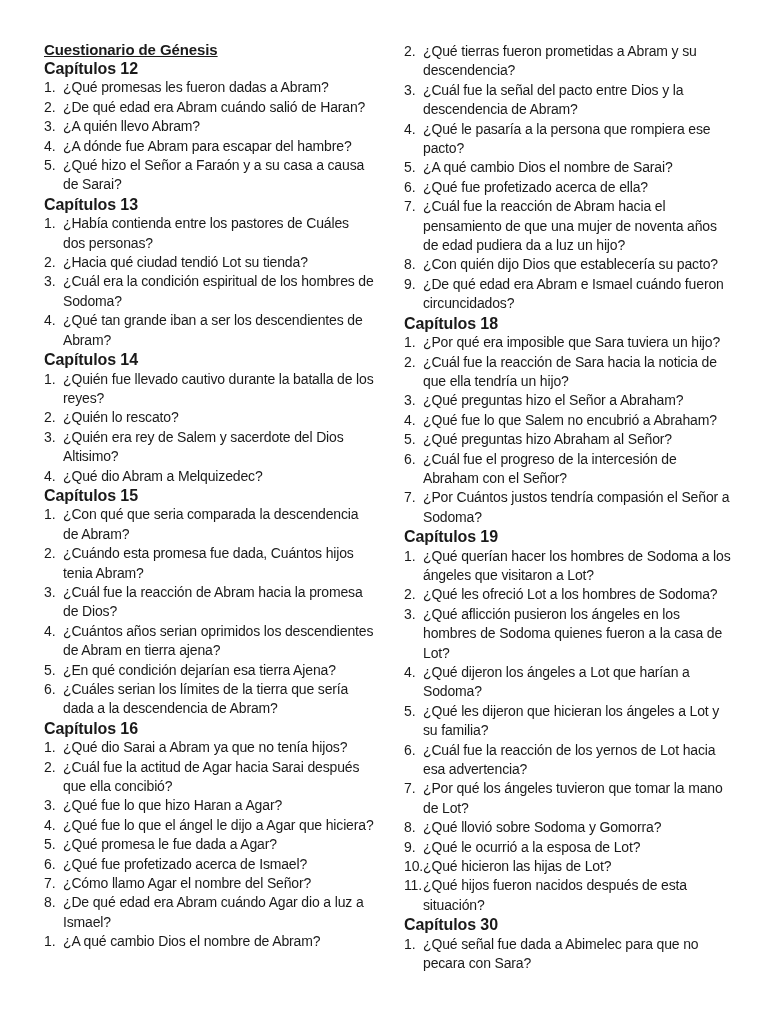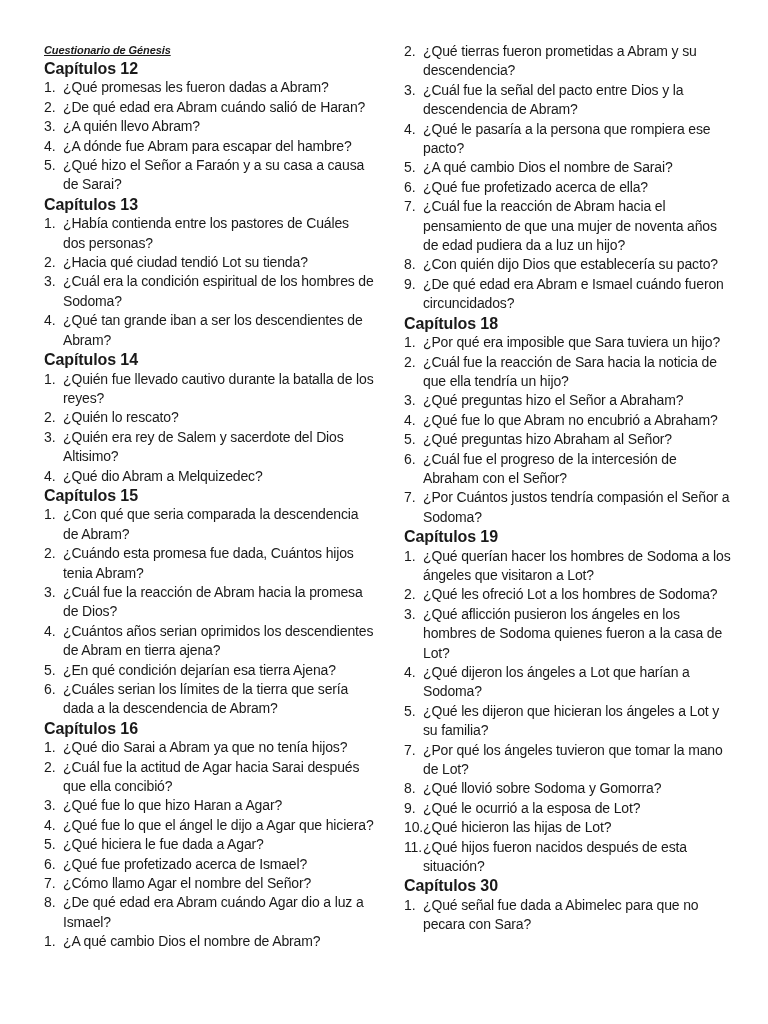--- a/index.html
+++ b/index.html
@@ -28,29 +28,28 @@
     flex-direction: row;
     align-items: flex-start;
     gap: 0;
   }
   .col {
     width: 330px;
     flex: 0 0 330px;
   }
   .col-left { margin-right: 30px; }
   .doc-title {
-    font-size: 11px;
+    font-size: 15px;
     font-weight: bold;
     line-height: 16px;
     letter-spacing: -0.1px;
     text-decoration: underline;
     text-underline-offset: 1px;
     margin: 0 0 1px 0;
     white-space: nowrap;
-    font-style: italic;
   }
   .chapter-heading {
     font-size: 16px;
     font-weight: bold;
     line-height: 19.4px;
     letter-spacing: -0.1px;
     margin: 0;
     white-space: nowrap;
   }
   .q {
@@ -101,21 +100,21 @@
           <p class="q"><span class="num">2.</span><span class="qtext">¿Cuándo esta promesa fue dada, Cuántos hijos tenia Abram?</span></p>
           <p class="q"><span class="num">3.</span><span class="qtext">¿Cuál fue la reacción de Abram hacia la promesa de Dios?</span></p>
           <p class="q"><span class="num">4.</span><span class="qtext">¿Cuántos años serian oprimidos los descendientes de Abram en tierra ajena?</span></p>
           <p class="q"><span class="num">5.</span><span class="qtext">¿En qué condición dejarían esa tierra Ajena?</span></p>
           <p class="q"><span class="num">6.</span><span class="qtext">¿Cuáles serian los límites de la tierra que sería dada a la descendencia de Abram?</span></p>
           <div class="chapter-heading">Capítulos 16</div>
           <p class="q"><span class="num">1.</span><span class="qtext">¿Qué dio Sarai a Abram ya que no tenía hijos?</span></p>
           <p class="q"><span class="num">2.</span><span class="qtext">¿Cuál fue la actitud de Agar hacia Sarai después que ella concibió?</span></p>
           <p class="q"><span class="num">3.</span><span class="qtext">¿Qué fue lo que hizo Haran a Agar?</span></p>
           <p class="q"><span class="num">4.</span><span class="qtext">¿Qué fue lo que el ángel le dijo a Agar que hiciera?</span></p>
-          <p class="q"><span class="num">5.</span><span class="qtext">¿Qué hiciera le fue dada a Agar?</span></p>
+          <p class="q"><span class="num">5.</span><span class="qtext">¿Qué promesa le fue dada a Agar?</span></p>
           <p class="q"><span class="num">6.</span><span class="qtext">¿Qué fue profetizado acerca de Ismael?</span></p>
           <p class="q"><span class="num">7.</span><span class="qtext">¿Cómo llamo Agar el nombre del Señor?</span></p>
           <p class="q"><span class="num">8.</span><span class="qtext">¿De qué edad era Abram cuándo Agar dio a luz a Ismael?</span></p>
           <p class="q"><span class="num">1.</span><span class="qtext">¿A qué cambio Dios el nombre de Abram?</span></p>
         </div>
     </div>
 
     <div class="col col-right">
       <div id="right-sections">
           <p class="q"><span class="num">2.</span><span class="qtext">¿Qué tierras fueron prometidas a Abram y su descendencia?</span></p>
@@ -123,30 +122,31 @@
           <p class="q"><span class="num">4.</span><span class="qtext">¿Qué le pasaría a la persona que rompiera ese pacto?</span></p>
           <p class="q"><span class="num">5.</span><span class="qtext">¿A qué cambio Dios el nombre de Sarai?</span></p>
           <p class="q"><span class="num">6.</span><span class="qtext">¿Qué fue profetizado acerca de ella?</span></p>
           <p class="q"><span class="num">7.</span><span class="qtext">¿Cuál fue la reacción de Abram hacia el pensamiento de que una mujer de noventa años de edad pudiera da a luz un hijo?</span></p>
           <p class="q"><span class="num">8.</span><span class="qtext">¿Con quién dijo Dios que establecería su pacto?</span></p>
           <p class="q"><span class="num">9.</span><span class="qtext">¿De qué edad era Abram e Ismael cuándo fueron circuncidados?</span></p>
           <div class="chapter-heading">Capítulos 18</div>
           <p class="q"><span class="num">1.</span><span class="qtext">¿Por qué era imposible que Sara tuviera un hijo?</span></p>
           <p class="q"><span class="num">2.</span><span class="qtext">¿Cuál fue la reacción de Sara hacia la noticia de que ella tendría un hijo?</span></p>
           <p class="q"><span class="num">3.</span><span class="qtext">¿Qué preguntas hizo el Señor a Abraham?</span></p>
-          <p class="q"><span class="num">4.</span><span class="qtext">¿Qué fue lo que Abram no encubrió a Abraham?</span></p>
+          <p class="q"><span class="num">4.</span><span class="qtext">¿Qué fue lo que Salem no encubrió a Abraham?</span></p>
           <p class="q"><span class="num">5.</span><span class="qtext">¿Qué preguntas hizo Abraham al Señor?</span></p>
           <p class="q"><span class="num">6.</span><span class="qtext">¿Cuál fue el progreso de la intercesión de Abraham con el Señor?</span></p>
           <p class="q"><span class="num">7.</span><span class="qtext">¿Por Cuántos justos tendría compasión el Señor a Sodoma?</span></p>
           <div class="chapter-heading">Capítulos 19</div>
           <p class="q"><span class="num">1.</span><span class="qtext">¿Qué querían hacer los hombres de Sodoma a los ángeles que visitaron a Lot?</span></p>
           <p class="q"><span class="num">2.</span><span class="qtext">¿Qué les ofreció Lot a los hombres de Sodoma?</span></p>
           <p class="q"><span class="num">3.</span><span class="qtext">¿Qué aflicción pusieron los ángeles en los hombres de Sodoma quienes fueron a la casa de Lot?</span></p>
           <p class="q"><span class="num">4.</span><span class="qtext">¿Qué dijeron los ángeles a Lot que harían a Sodoma?</span></p>
           <p class="q"><span class="num">5.</span><span class="qtext">¿Qué les dijeron que hicieran los ángeles a Lot y su familia?</span></p>
+          <p class="q"><span class="num">6.</span><span class="qtext">¿Cuál fue la reacción de los yernos de Lot hacia esa advertencia?</span></p>
           <p class="q"><span class="num">7.</span><span class="qtext">¿Por qué los ángeles tuvieron que tomar la mano de Lot?</span></p>
           <p class="q"><span class="num">8.</span><span class="qtext">¿Qué llovió sobre Sodoma y Gomorra?</span></p>
           <p class="q"><span class="num">9.</span><span class="qtext">¿Qué le ocurrió a la esposa de Lot?</span></p>
           <p class="q"><span class="num">10.</span><span class="qtext">¿Qué hicieron las hijas de Lot?</span></p>
           <p class="q"><span class="num">11.</span><span class="qtext">¿Qué hijos fueron nacidos después de esta situación?</span></p>
           <div class="chapter-heading">Capítulos 30</div>
           <p class="q"><span class="num">1.</span><span class="qtext">¿Qué señal fue dada a Abimelec para que no pecara con Sara?</span></p>
         </div>
     </div>
 

